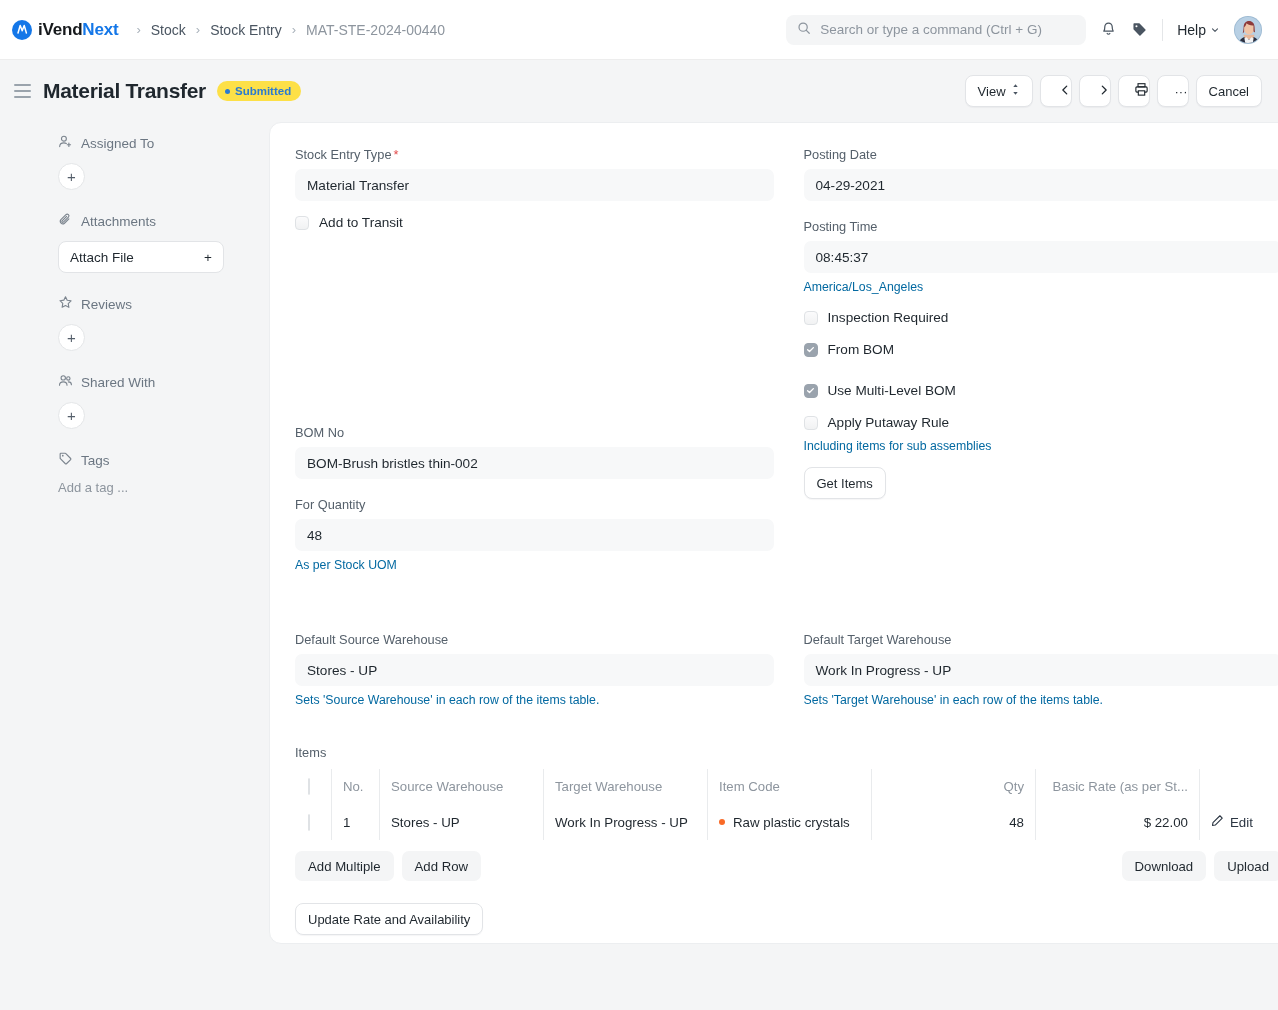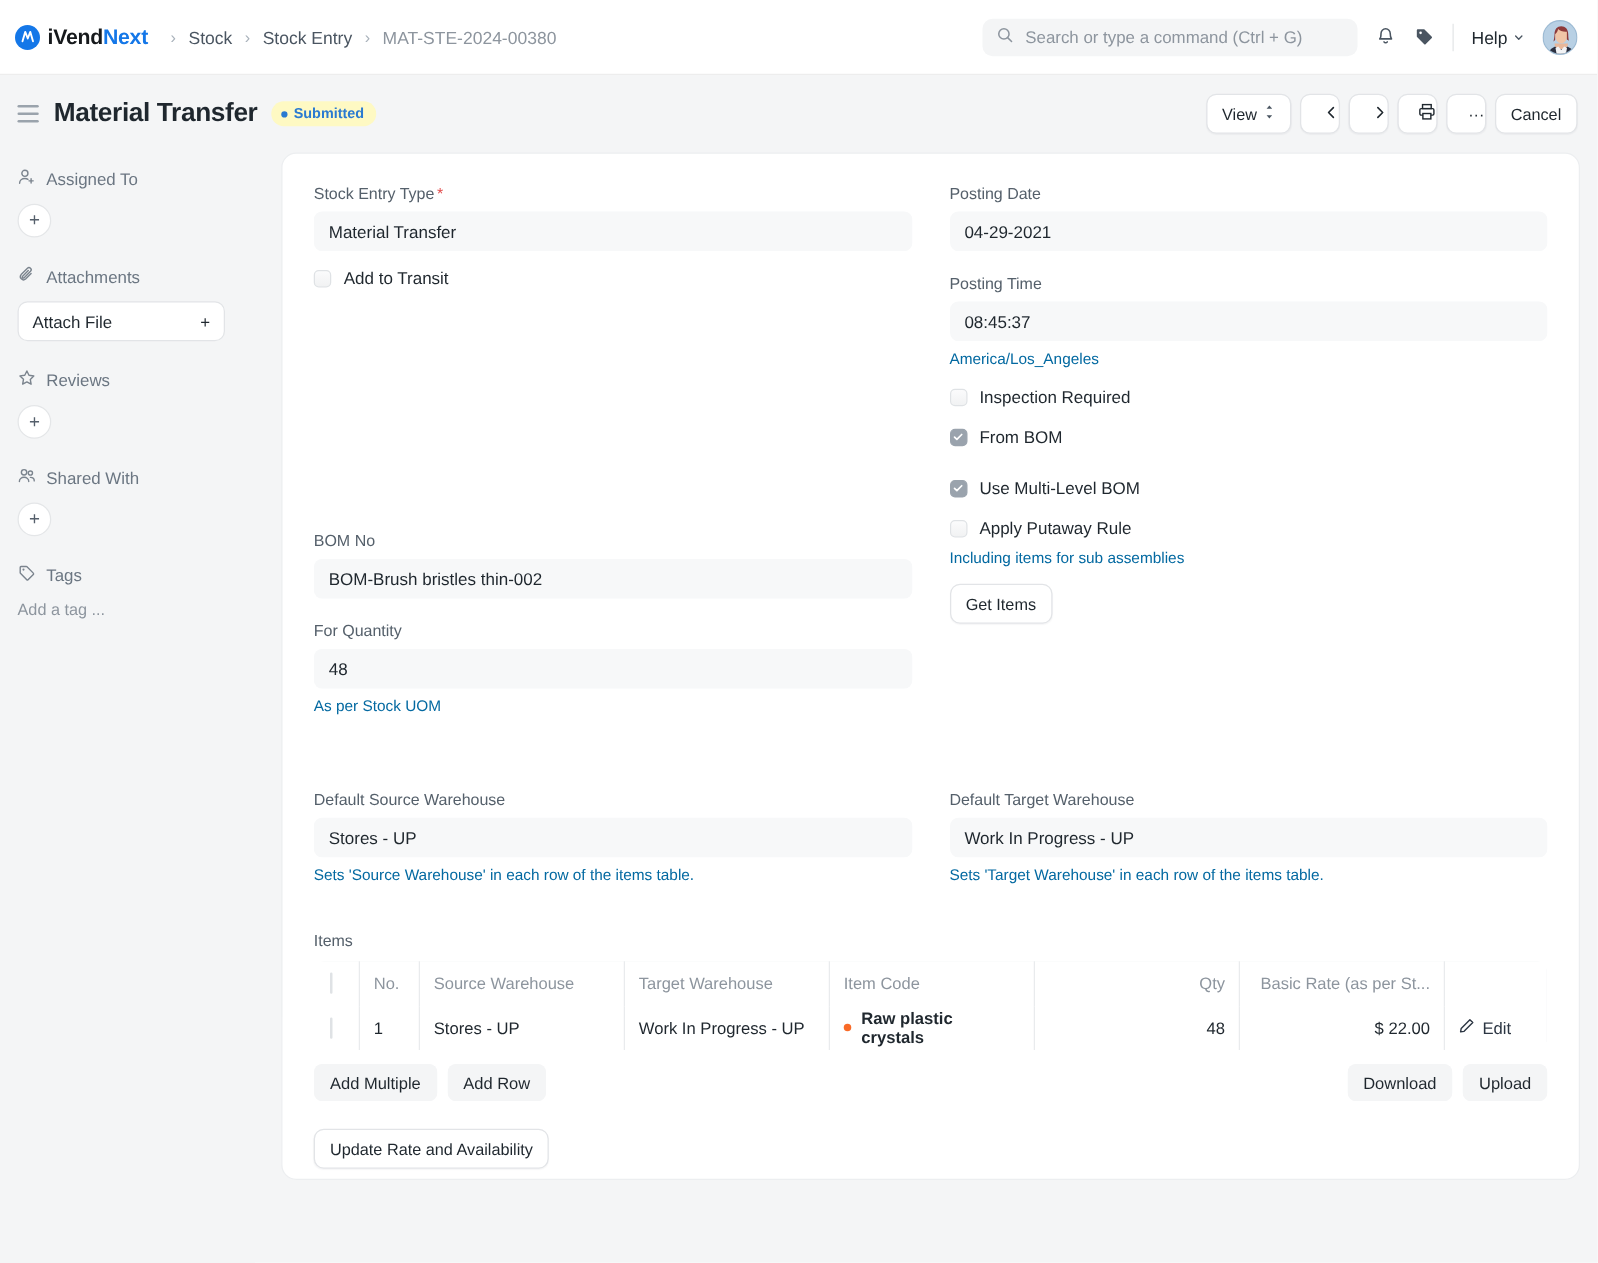--- a/index.html
+++ b/index.html
@@ -50,37 +50,37 @@
 
   
   .page-head {
     height: 62px; display: flex; align-items: center; padding: 0 16px 0 14px;
     background: #f4f5f6;
   }
   .hamburger { display: flex; flex-direction: column; gap: 4px; margin-right: 12px; cursor: pointer; }
   .hamburger span { width: 17px; height: 1.8px; background: #9aa3ac; border-radius: 2px; }
   .page-title { font-size: 21px; font-weight: 700; letter-spacing: -0.3px; }
   .badge {
-    margin-left: 11px; background: #fef9c3; color: #2a7ad1;
+    margin-left: 11px; background: #fde047; color: #2a7ad1;
     font-size: 11.5px; font-weight: 600; border-radius: 11px;
     padding: 4px 10px 4px 8px; display: inline-flex; align-items: center; gap: 5px;
   }
   .badge .dot { width: 5px; height: 5px; border-radius: 50%; background: #2a7ad1; }
   .head-actions { margin-left: auto; display: flex; align-items: center; gap: 7px; }
   .btn {
     background: #ffffff; border: 1px solid #e2e4e7; border-radius: 8px;
     height: 32px; font-size: 13px; color: #1f272e; cursor: pointer;
     display: inline-flex; align-items: center; justify-content: flex-end; gap: 5px;
     padding: 0 12px; font-family: inherit;
     box-shadow: 0 1px 1px rgba(16,24,40,.04);
   }
   .btn.icon-only { width: 32px; padding: 0; }
 
   
-  .body-wrap { display: flex; height: calc(1010px - 60px - 62px); }
+  .body-wrap { display: flex; height: calc(1010px - 60px - 62px); padding-left: 44px; }
   .sidebar { width: 225px; padding: 12px 16px 0 14px; flex: 0 0 225px; }
   .side-sec { margin-bottom: 22px; }
   .side-title {
     display: flex; align-items: center; gap: 8px;
     font-size: 13.5px; color: #6b7682; margin-bottom: 11px;
   }
   .plus-circle {
     width: 27px; height: 27px; border-radius: 50%; background: #fff;
     border: 1px solid #e4e6e8; display: flex; align-items: center; justify-content: center;
     color: #555f6b; font-size: 15px; cursor: pointer;
@@ -139,21 +139,21 @@
   table.items tr:last-child > * { border-bottom: none; }
   .c-chk  { width: 36px; padding-left: 12px !important; }
   .c-no   { width: 48px; }
   .c-src  { width: 164px; }
   .c-tgt  { width: 164px; }
   .c-item { width: 164px; }
   .c-qty  { width: 164px; text-align: right !important; }
   .c-rate { width: 164px; text-align: right !important; }
   .c-edit { width: 82px; }
   td.c-qty, td.c-rate { font-weight: 700; color: #1f272e; }
-  .item-cell { display: flex; align-items: center; gap: 8px; font-weight: 700; }
+  .item-cell { display: flex; align-items: center; gap: 8px; font-weight: 400; }
   .item-dot { width: 6px; height: 6px; border-radius: 50%; background: #f96a27; flex: 0 0 6px; }
   .edit-cell { display: flex; align-items: center; gap: 6px; color: #2c3643; cursor: pointer; font-size: 13.3px; }
 
   .tbl-actions { display: flex; align-items: center; margin-top: 10px; }
   .btn-gray {
     background: #f4f5f6; border: 1px solid transparent; border-radius: 7px;
     height: 30px; padding: 0 12px; font-size: 13.2px; color: #1f272e;
     cursor: pointer; font-family: inherit;
   }
   .tbl-actions .left-grp { display: flex; gap: 8px; }
@@ -174,21 +174,21 @@
       <span class="b1">iVend</span><span class="b2">Next</span>
     </span>
   </div>
 
   <div class="crumbs">
     <span class="sep">›</span>
     <a href="#">Stock</a>
     <span class="sep">›</span>
     <a href="#">Stock Entry</a>
     <span class="sep">›</span>
-    <span class="last">MAT-STE-2024-00380</span>
+    <span class="last">MAT-STE-2024-00440</span>
   </div>
 
   <div class="nav-right">
     <div class="searchbox">
       <span>
         <svg width="14" height="14" viewBox="0 0 16 16" fill="none">
             <circle cx="7" cy="7" r="4.7" stroke="#8d959e" stroke-width="1.4"></circle>
             <line x1="10.4" y1="10.4" x2="14" y2="14" stroke="#8d959e" stroke-width="1.4" stroke-linecap="round"></line>
           </svg>
       </span>

